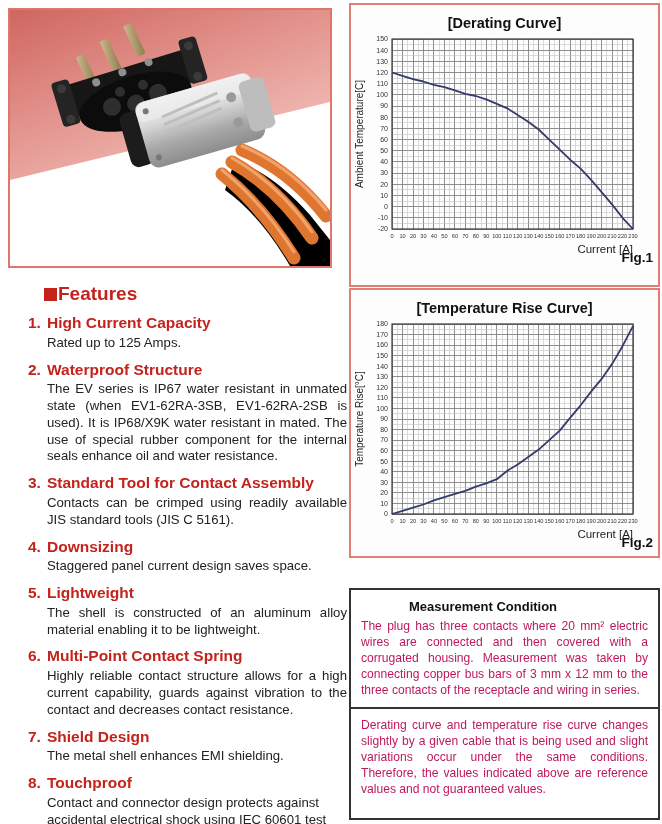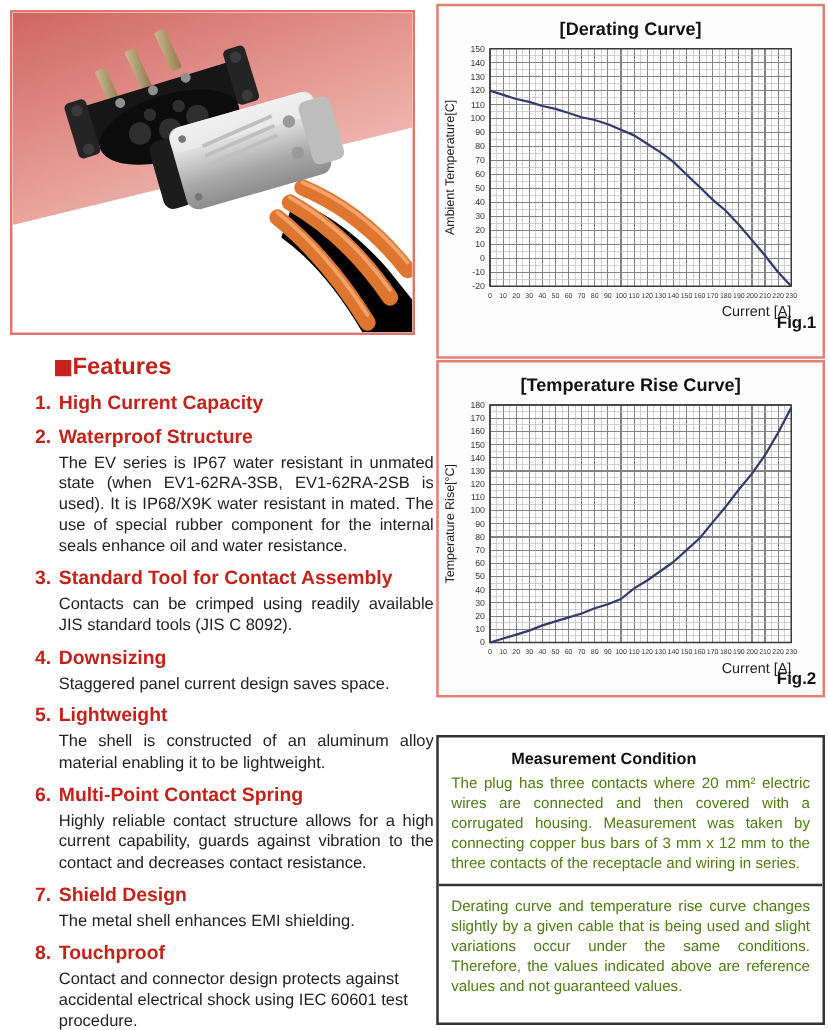--- a/index.html
+++ b/index.html
@@ -35,21 +35,21 @@
   #fig2 { top:288px; height:270px; }
   .chartbox svg { display:block; }
   
   .infobox {
     position:absolute; left:349px; top:588px; width:311px; height:232px;
     border:2px solid #333333; background:#fff; overflow:hidden;
   }
   .info-section { padding:9px 10px 8px 10px; }
   .info-section + .info-section { border-top:2px solid #333333; }
   .info-title { font-size:13px; font-weight:bold; color:#111; margin-bottom:5px;padding-left:48px; }
-  .info-body { font-size:12.1px; line-height:1.32; color:#4d7c0f; text-align:justify; }
+  .info-body { font-size:12.1px; line-height:1.32; color:#be185d; text-align:justify; }
 </style>
 </head>
 <body>
 
 <div class="page">
 
   <div class="photo">
     <svg width="320" height="256" viewBox="0 0 320 256">
       <defs>
         <linearGradient id="pinkbg" x1="0" y1="0" x2="0.7" y2="1">
@@ -124,36 +124,37 @@
     <h2 class="features-head">
       <span class="sq"></span>
       <span>Features</span>
     </h2>
     <div id="features-list">
     <div class="feature">
       <div class="feature-heading">
         <span class="feature-num">1.</span>
         <span class="feature-title">High Current Capacity</span>
       </div>
+      <p class="feature-body">Rated up to 125 Amps.</p>
     </div>
 
     <div class="feature">
       <div class="feature-heading">
         <span class="feature-num">2.</span>
         <span class="feature-title">Waterproof Structure</span>
       </div>
       <p class="feature-body">The EV series is IP67 water resistant in unmated state (when EV1-62RA-3SB, EV1-62RA-2SB is used). It is IP68/X9K water resistant in mated. The use of special rubber component for the internal seals enhance oil and water resistance.</p>
     </div>
 
     <div class="feature">
       <div class="feature-heading">
         <span class="feature-num">3.</span>
         <span class="feature-title">Standard Tool for Contact Assembly</span>
       </div>
-      <p class="feature-body">Contacts can be crimped using readily available JIS standard tools (JIS C 8092).</p>
+      <p class="feature-body">Contacts can be crimped using readily available JIS standard tools (JIS C 5161).</p>
     </div>
 
     <div class="feature">
       <div class="feature-heading">
         <span class="feature-num">4.</span>
         <span class="feature-title">Downsizing</span>
       </div>
       <p class="feature-body">Staggered panel current design saves space.</p>
     </div>
 

